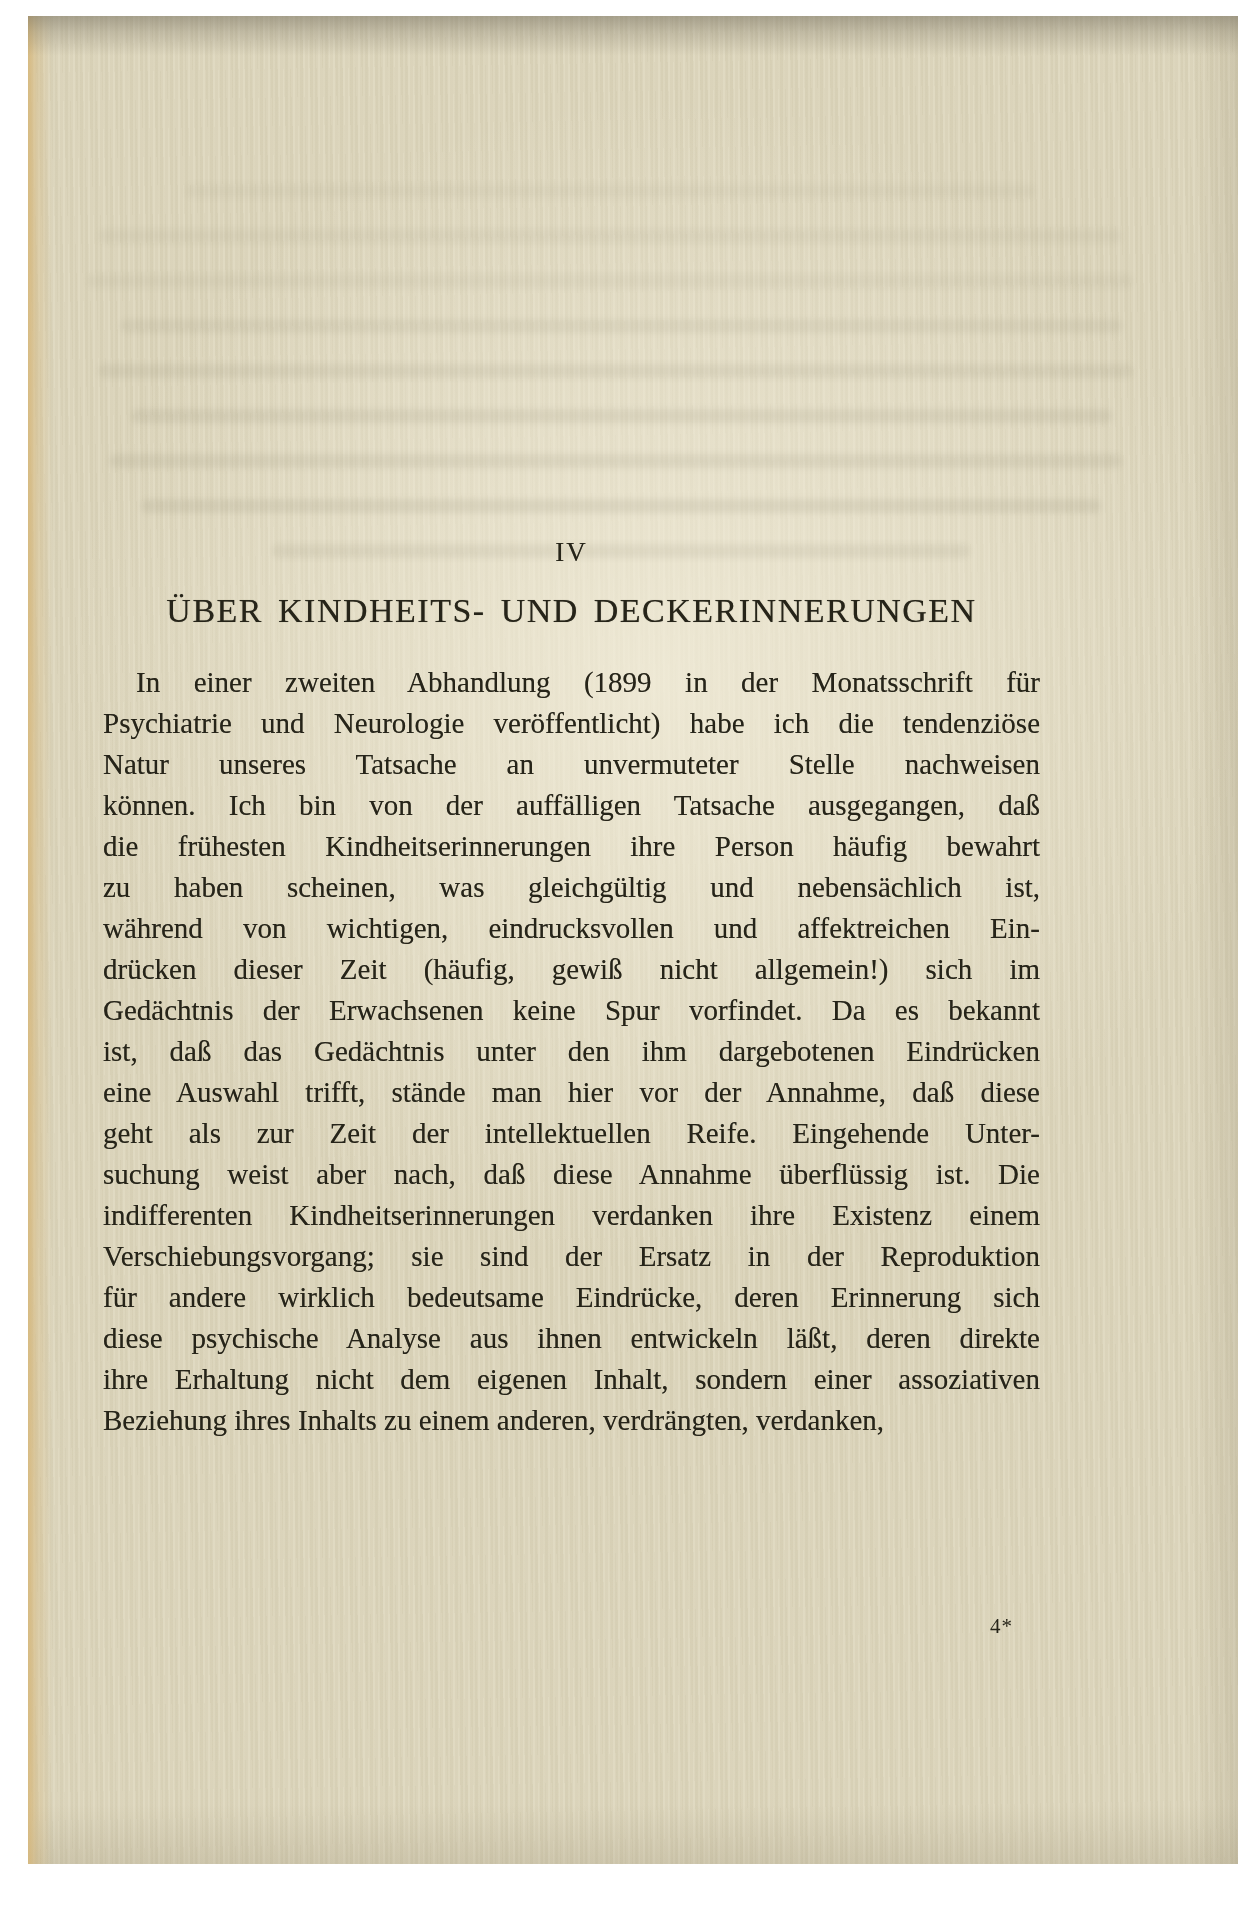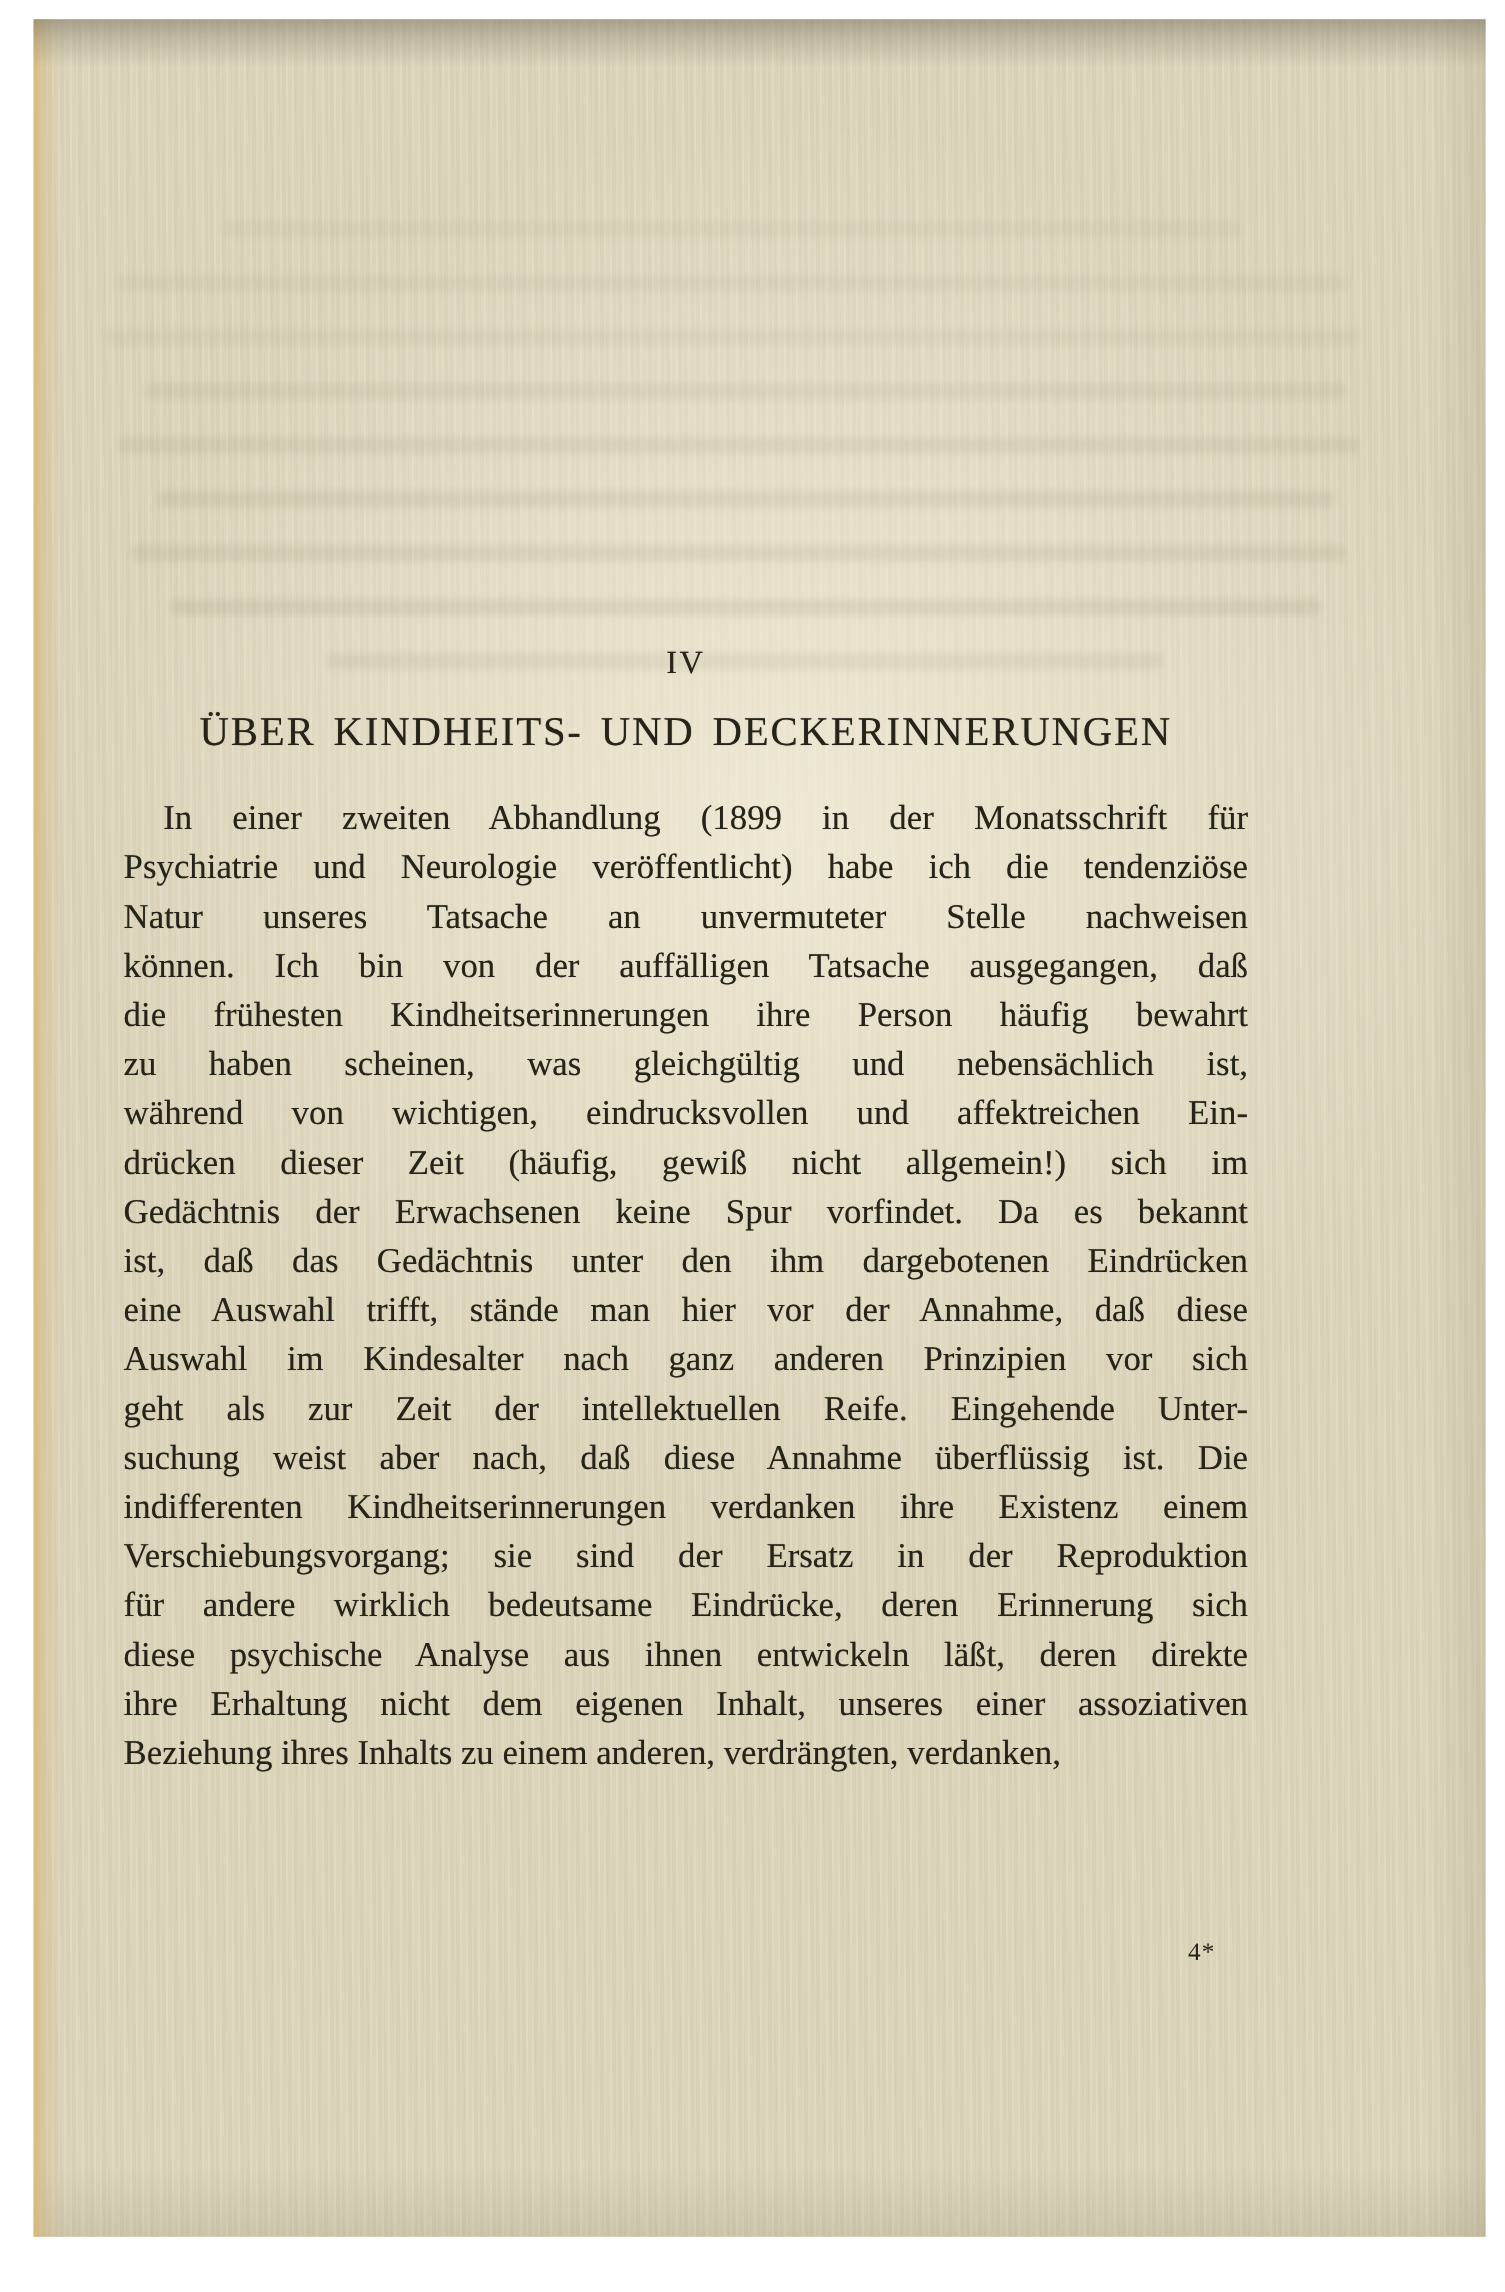--- a/index.html
+++ b/index.html
@@ -146,26 +146,25 @@
       <div class="text-line">Psychiatrie und Neurologie veröffentlicht) habe ich die tendenziöse</div>
       <div class="text-line">Natur unseres Tatsache an unvermuteter Stelle nachweisen</div>
       <div class="text-line">können. Ich bin von der auffälligen Tatsache ausgegangen, daß</div>
       <div class="text-line">die frühesten Kindheitserinnerungen ihre Person häufig bewahrt</div>
       <div class="text-line">zu haben scheinen, was gleichgültig und nebensächlich ist,</div>
       <div class="text-line">während von wichtigen, eindrucksvollen und affektreichen Ein-</div>
       <div class="text-line">drücken dieser Zeit (häufig, gewiß nicht allgemein!) sich im</div>
       <div class="text-line">Gedächtnis der Erwachsenen keine Spur vorfindet. Da es bekannt</div>
       <div class="text-line">ist, daß das Gedächtnis unter den ihm dargebotenen Eindrücken</div>
       <div class="text-line">eine Auswahl trifft, stände man hier vor der Annahme, daß diese</div>
-      <div class="text-line">Auswahl im Kindesalter nach ganz anderen Prinzipien vor sich</div>
       <div class="text-line">geht als zur Zeit der intellektuellen Reife.  Eingehende Unter-</div>
       <div class="text-line">suchung weist aber nach, daß diese Annahme überflüssig ist. Die</div>
       <div class="text-line">indifferenten Kindheitserinnerungen verdanken ihre Existenz einem</div>
       <div class="text-line">Verschiebungsvorgang; sie sind der Ersatz in der Reproduktion</div>
       <div class="text-line">für andere wirklich bedeutsame Eindrücke, deren Erinnerung sich</div>
       <div class="text-line">diese psychische Analyse aus ihnen entwickeln läßt, deren direkte</div>
-      <div class="text-line">ihre Erhaltung nicht dem eigenen Inhalt, unseres einer assoziativen</div>
+      <div class="text-line">ihre Erhaltung nicht dem eigenen Inhalt, sondern einer assoziativen</div>
       <div class="text-line">Beziehung ihres Inhalts zu einem anderen, verdrängten, verdanken,</div>
     </div>
 
   <div class="signature-mark">4*</div>
 
 </div>
 
 </body></html>

